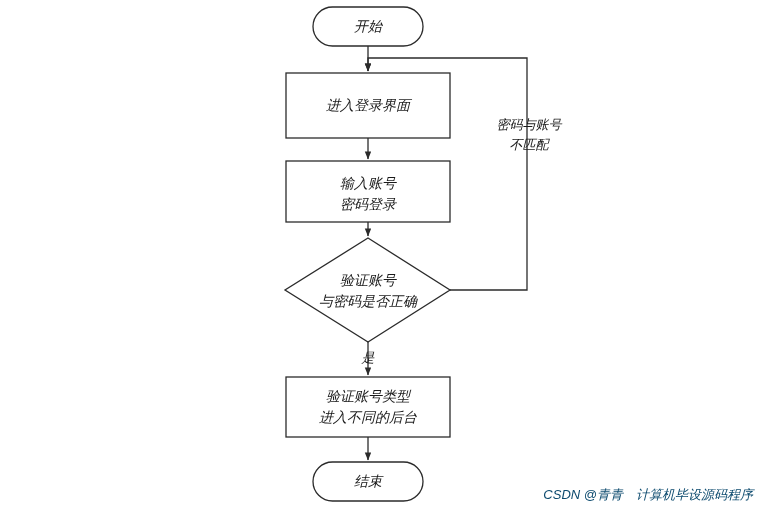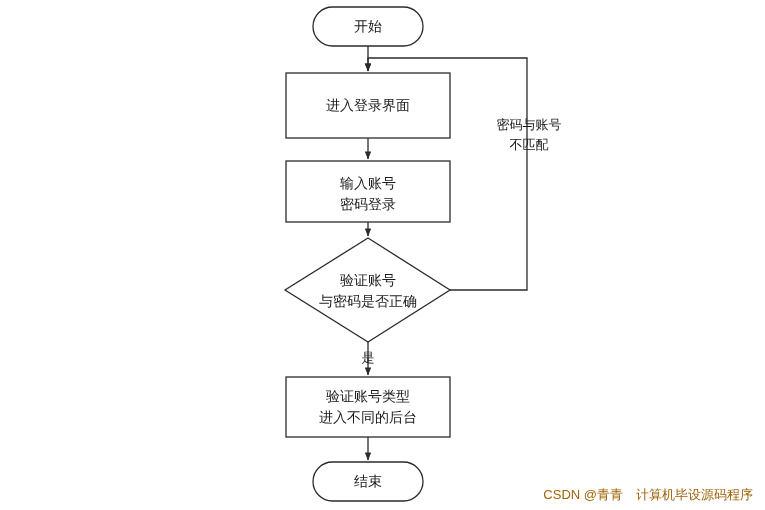--- a/index.html
+++ b/index.html
@@ -9,20 +9,21 @@
   }
   body {
     font-family: "Liberation Sans", "DejaVu Sans", sans-serif;
   }
   #canvas {
     position: relative;
     width: 765px;
     height: 510px;
     background: #ffffff;
     overflow: hidden;
+    font-style: italic;
   }
   #flow-svg {
     position: absolute;
     top: 0;
     left: 0;
   }
   .node-shape {
     fill: #ffffff;
     stroke: #2b2b2b;
     stroke-width: 1.3;
@@ -43,21 +44,21 @@
     fill: #1a1a1a;
     font-family: "Liberation Sans", "DejaVu Sans", sans-serif;
     font-size: 13px;
     text-anchor: middle;
     dominant-baseline: middle;
   }
   .watermark {
     position: absolute;
     right: 12px;
     bottom: 6px;
-    color: #a16207;
+    color: #0c4a6e;
     font-size: 13px;
     font-family: "Liberation Sans", "DejaVu Sans", sans-serif;
     white-space: pre;
     user-select: none;
   }
 </style>
 </head>
 <body>
 
 <div id="canvas">

